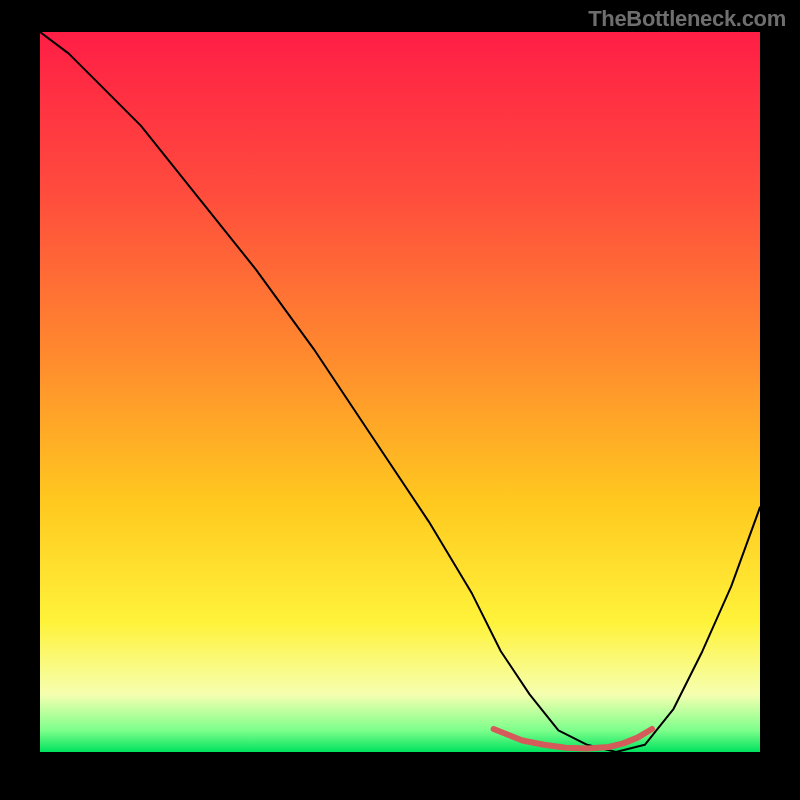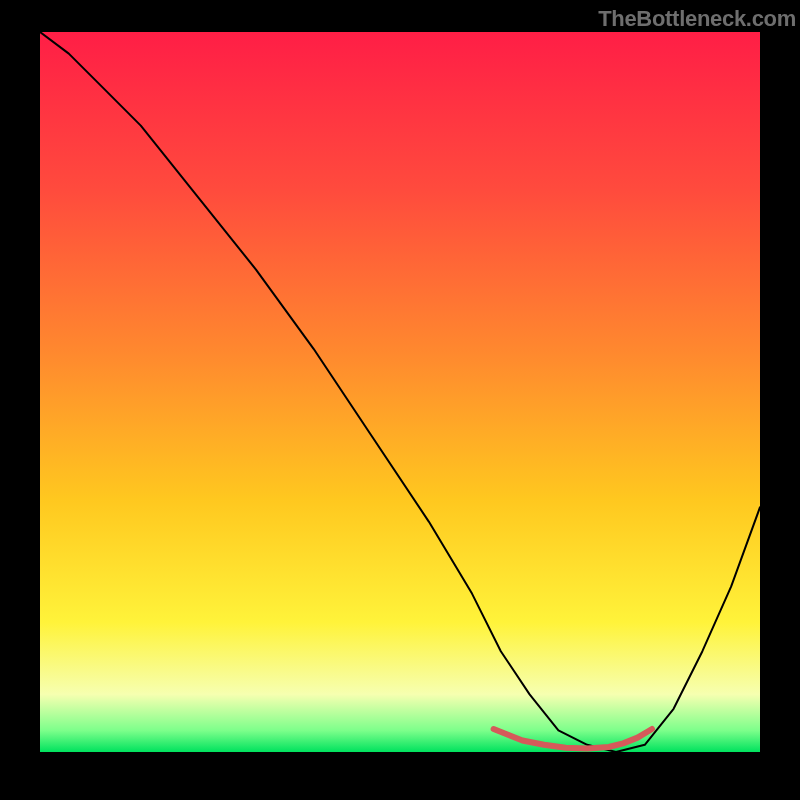--- a/index.html
+++ b/index.html
@@ -6,21 +6,21 @@
   html, body { width: 800px; height: 800px; overflow: hidden; background: #000; }
   .frame {
     width: 800px;
     height: 800px;
     background: #000;
     position: relative;
   }
   .watermark {
     position: absolute;
     top: 6px;
-    right: 4px;
+    right: 14px;
     font-family: Arial, Helvetica, sans-serif;
     font-size: 22px;
     font-weight: bold;
     color: #6e6e6e;
     letter-spacing: -0.3px;
     z-index: 5;
   }
   .plot {
     position: absolute;
     left: 40px;

